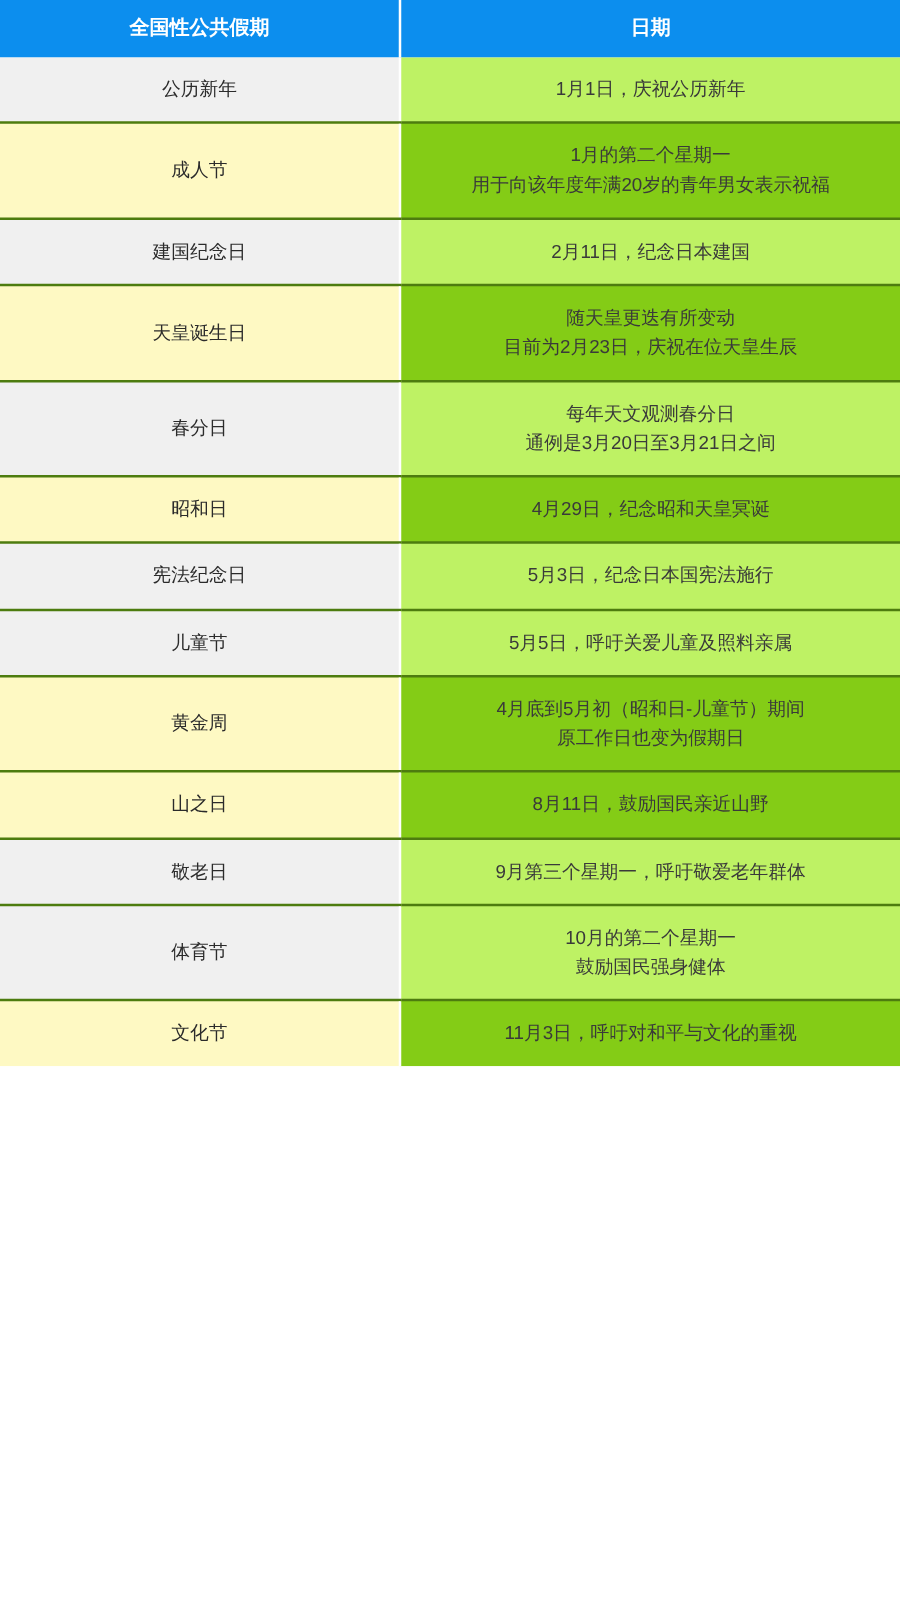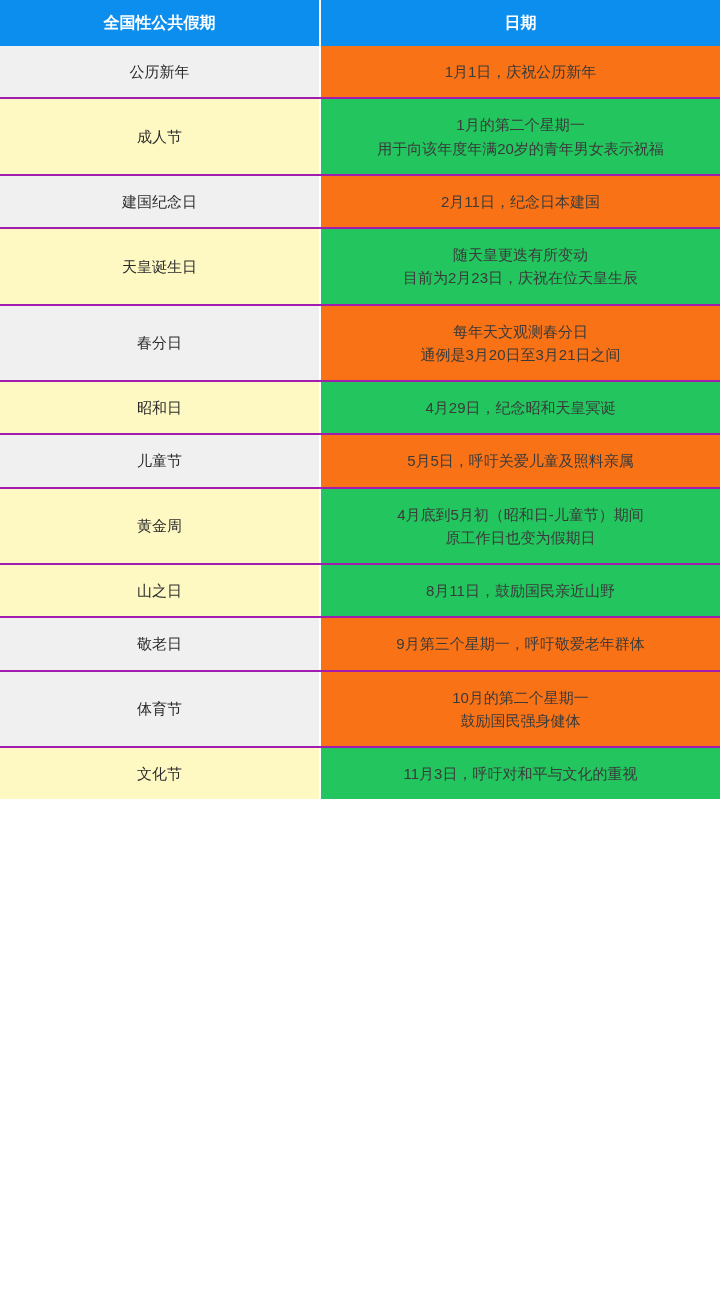--- a/index.html
+++ b/index.html
@@ -39,39 +39,39 @@
     border-right: 2px solid #ffffff;
     margin-left: 12px;
   }
 
   tbody td {
     text-align: center;
     vertical-align: middle;
     font-size: 15px;
     color: #333333;
     padding: 14px 10px;
-    border-bottom: 2px solid #a21caf;
+    border-bottom: 2px solid #4d7c0f;
     line-height: 1.55;
   }
   tbody td.cell-name {
     background: #f0f0f0;
     border-right: 2px solid #ffffff;
     font-size: 15px;
     color: #2b2b2b;
   }
   tbody td.cell-date {
-    background: #f97316;
+    background: #bef264;
     color: #3a3a3a;
   }
   tbody tr.row-alt td.cell-name {
     background: #fef9c3;
     margin-left: 12px;
   }
   tbody tr.row-alt td.cell-date {
-    background: #22c55e;
+    background: #84cc16;
     margin-left: 17px;
   }
   tbody tr:last-child td {
     border-bottom: none;
   }
   .line {
     display: block;
   }
 </style>
 </head>
@@ -123,20 +123,26 @@
             <span class="line">通例是3月20日至3月21日之间</span>
           </td>
         </tr>
         <tr class="row-alt">
           <td class="cell-name">昭和日</td>
           <td class="cell-date">
             <span class="line">4月29日，纪念昭和天皇冥诞</span>
           </td>
         </tr>
         <tr>
+          <td class="cell-name">宪法纪念日</td>
+          <td class="cell-date">
+            <span class="line">5月3日，纪念日本国宪法施行</span>
+          </td>
+        </tr>
+        <tr>
           <td class="cell-name">儿童节</td>
           <td class="cell-date">
             <span class="line">5月5日，呼吁关爱儿童及照料亲属</span>
           </td>
         </tr>
         <tr class="row-alt">
           <td class="cell-name">黄金周</td>
           <td class="cell-date">
             <span class="line">4月底到5月初（昭和日-儿童节）期间</span>
             <span class="line">原工作日也变为假期日</span>

